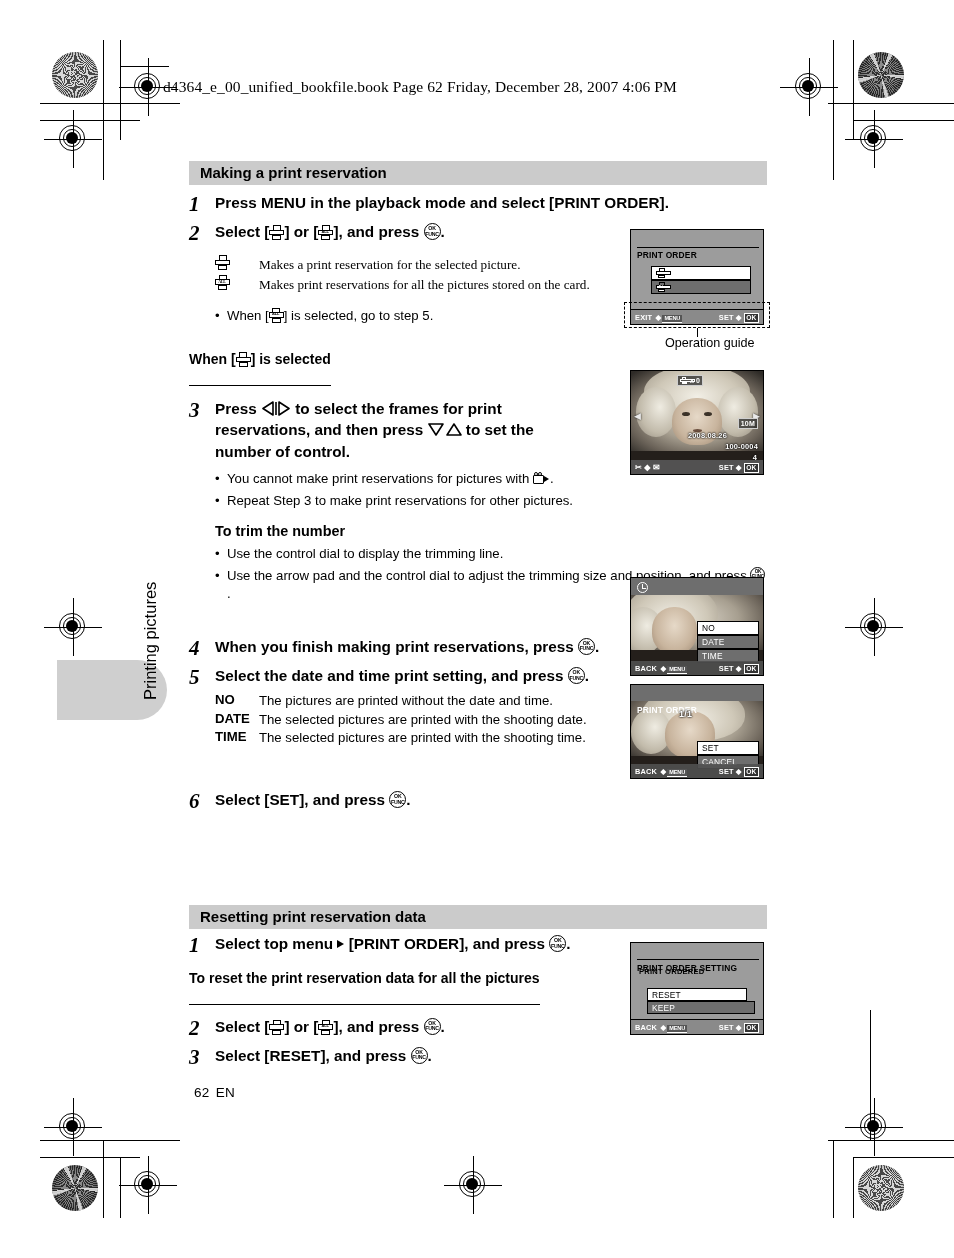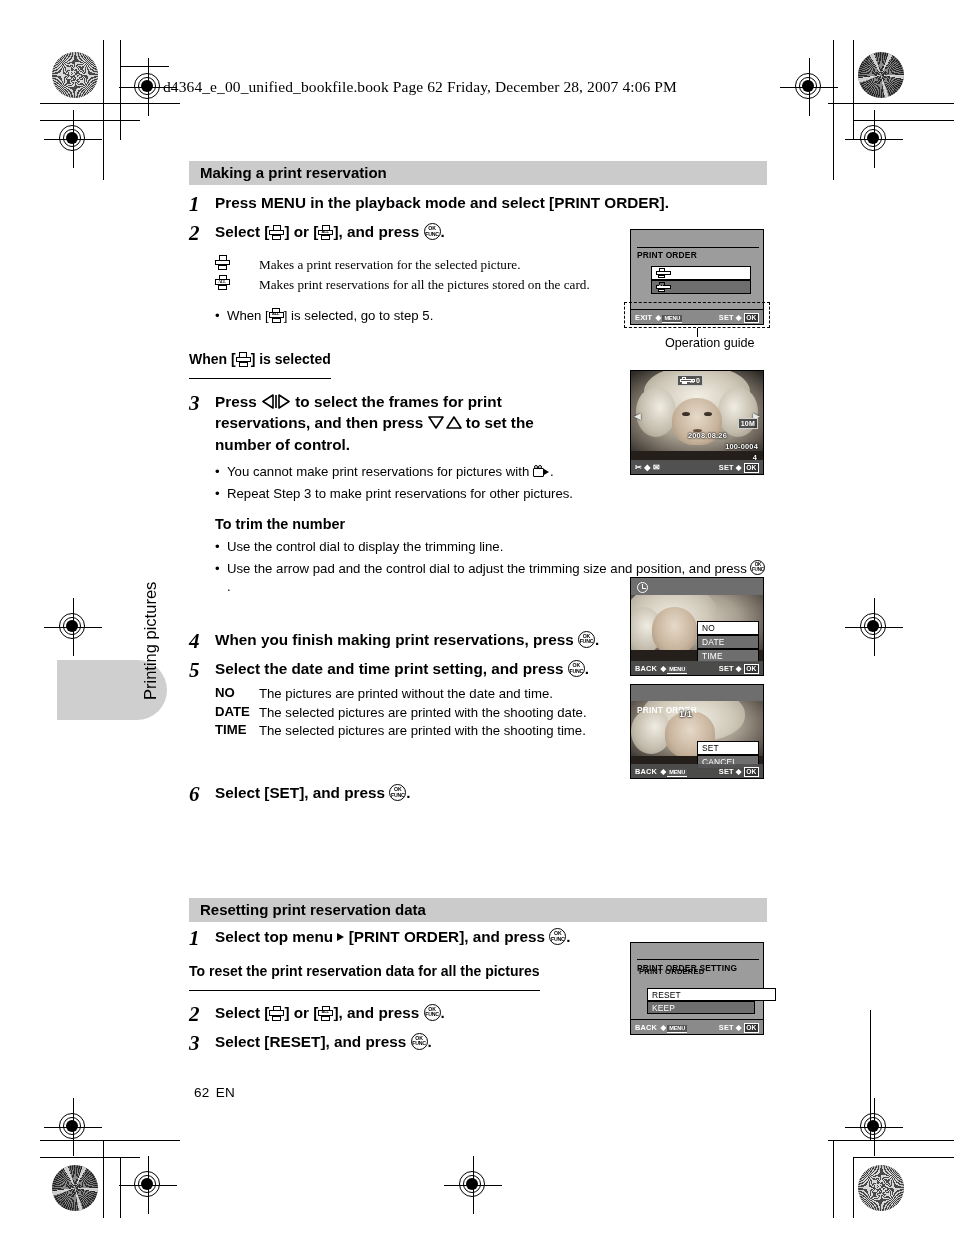--- a/index.html
+++ b/index.html
@@ -64,21 +64,21 @@
 
   .step{display:flex;align-items:flex-start;}
   .step-num{
     font-family:"Liberation Serif", serif;font-style:italic;font-weight:bold;
     font-size:21px;width:26px;flex:0 0 26px;text-align:left;line-height:1.05;
   }
   .step-body{font-weight:bold;font-size:15.3px;line-height:1.28;}
 
   .subhead{
     font-weight:bold;font-size:14px;display:inline-block;
-    border-bottom:1.4px solid #000;padding-bottom:9px;line-height:1.25;
+    border-bottom:1.4px solid #000;padding-bottom:16px;line-height:1.25;
   }
   .subhead2{font-weight:bold;font-size:14.4px;line-height:1.25;}
 
   .body{font-size:13.2px;line-height:1.33;}
   .bullet{font-size:13.2px;line-height:1.4;display:flex;}
   .bullet .b{flex:0 0 12px;}
 
   .deftable{display:table;border-collapse:collapse;font-size:13.2px;}
   .defrow{display:table-row;}
   .defkey{display:table-cell;font-weight:bold;padding-right:9px;white-space:nowrap;vertical-align:top;}
@@ -570,21 +570,21 @@
         <span>◆</span>
           <span class="kbox">OK</span>
       </div>
     </div>
   </div>
 
   <div class="shot shot-menu" style="left:630px;top:942px;width:134px;height:93px;">
     <div class="shot-title dark">PRINT ORDER SETTING</div>
     <div class="titleline" style="left:6px;top:16px;width:122px;"></div>
     <div style="position:absolute;left:8px;top:24px;font-size:7.6px;font-weight:bold;letter-spacing:.2px;">PRINT ORDERED</div>
-    <div class="opt sel" style="left:16px;top:45px;width:129px;height:13px;">RESET</div>
+    <div class="opt sel" style="left:16px;top:45px;width:100px;height:13px;">RESET</div>
     <div class="opt unsel" style="left:16px;top:58px;width:108px;height:13px;">KEEP</div>
     <div class="guide">
       <div class="lft">
         <span>BACK</span>
         <span style="margin:0 1px;">◆</span><span class="menukey">MENU</span>
       </div>
       <div class="rgt">
         <span>SET</span>
         <span>◆</span>
           <span class="kbox">OK</span>

